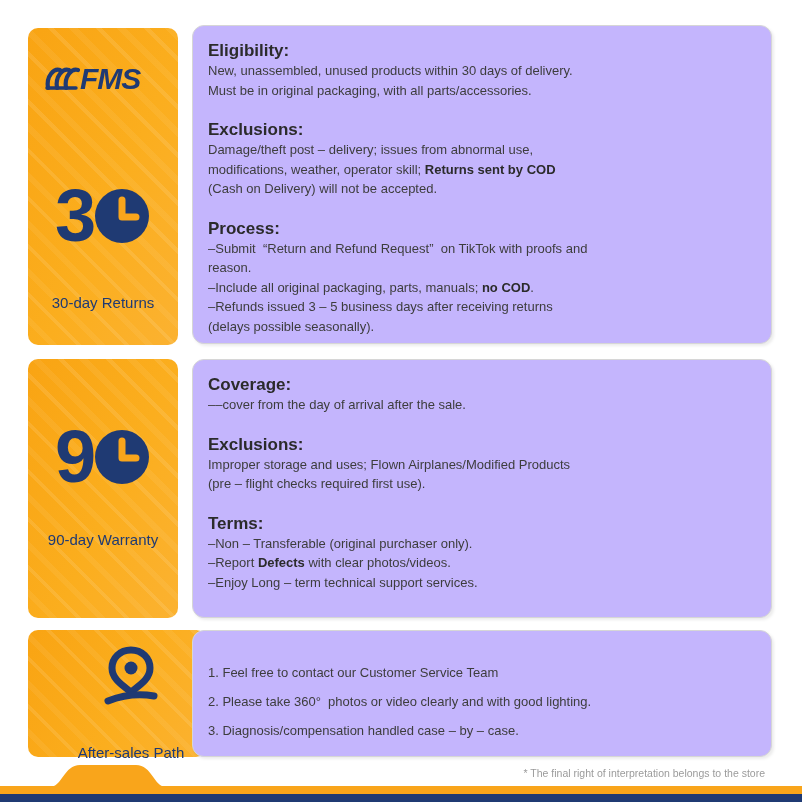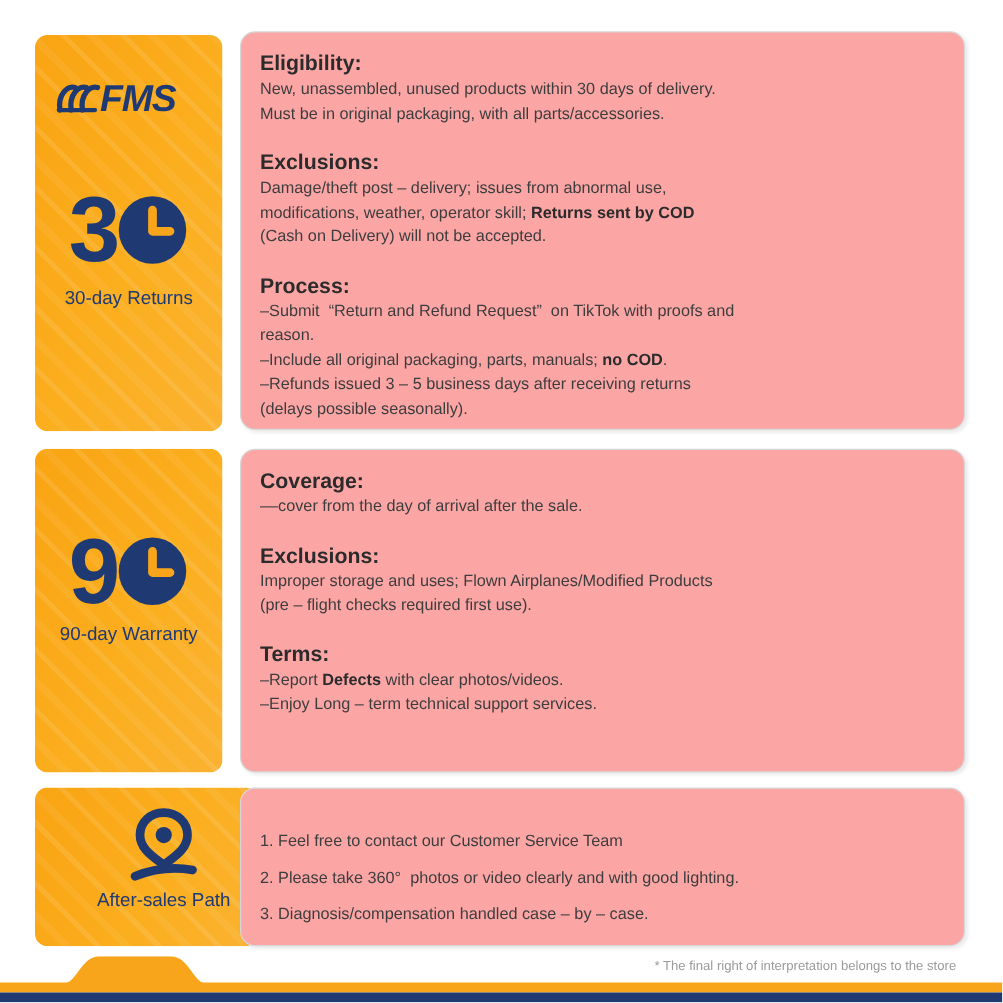--- a/index.html
+++ b/index.html
@@ -5,39 +5,39 @@
   html,body{margin:0;padding:0;background:#fff;}
   .page{position:relative;width:802px;height:802px;background:#ffffff;overflow:hidden;
         font-family:"Liberation Sans","DejaVu Sans",sans-serif;}
 
   
   .card{position:absolute;left:28px;width:150px;border-radius:10px;
         background:
           repeating-linear-gradient(45deg, rgba(255,255,255,0.10) 0 4px, rgba(255,255,255,0) 4px 15px,
                                     rgba(255,255,255,0.06) 15px 21px, rgba(255,255,255,0) 21px 34px),
           linear-gradient(115deg,#f9a413 0%,#fbae1e 55%,#fbb231 100%);
-        display:flex;flex-direction:column;align-items:center;}
+        display:flex;flex-direction:column;align-items:center;gap:32px;}
   .card1{top:28px;height:317px;}
   .card2{top:359px;height:259px;}
   .card3{top:630px;height:127px;padding-left:28px;}
   .card-label{color:#1f3a73;font-weight:normal;font-size:15px;letter-spacing:0;}
   .card1 .card-label{margin-top:16px;}
   .card2 .card-label{margin-top:12px;text-align:center;}
   .card3 .card-label{margin-top:6px;}
   .logo-wrap{margin-top:30px;height:40px;}
   .daynum{display:flex;align-items:center;}
   .card1 .daynum{margin-top:56px;}
   .card2 .daynum{margin-top:68px;}
   .digit{color:#1f3a73;font-size:74px;font-weight:800;line-height:60px;letter-spacing:-7px;
          font-family:"Liberation Sans",sans-serif;}
   .clock{margin-left:4px;}
   .pin-wrap{margin-top:14px;height:62px;}
 
   
-  .panel{position:absolute;left:192px;width:580px;background:#fca5a5;border:1px solid #d6d6d6;
+  .panel{position:absolute;left:192px;width:580px;background:#c4b5fd;border:1px solid #d6d6d6;
          border-radius:12px;box-shadow:2px 2px 3px rgba(0,0,0,0.08);box-sizing:border-box;
          padding:15px 14px 0 15px;color:#3d3d3d;}
   .panel1{top:25px;height:319px;}
   .panel2{top:359px;height:259px;}
   .panel3{top:630px;height:127px;padding-top:27px;}
   .section{margin-bottom:20px;}
   .heading{font-weight:bold;font-size:17px;color:#2b2b2b;line-height:20px;}
   .line{font-size:13px;line-height:19.5px;white-space:pre-wrap;}
   .panel3 .line{line-height:29px;}
   .line .b{font-weight:bold;color:#2b2b2b;}
@@ -123,20 +123,21 @@
         <div class="heading">Coverage:</div>
         <div class="line"><span>––cover from the day of arrival after the sale.</span></div>
       </div>
       <div class="section">
         <div class="heading">Exclusions:</div>
         <div class="line"><span>Improper storage and uses; Flown Airplanes/Modified Products</span></div>
         <div class="line"><span>(pre – flight checks required first use).</span></div>
       </div>
       <div class="section">
         <div class="heading">Terms:</div>
+        <div class="line"><span>–Non – Transferable (original purchaser only).</span></div>
         <div class="line"><span>–Report </span><span class="b">Defects</span><span> with clear photos/videos.</span></div>
         <div class="line"><span>–Enjoy Long – term technical support services.</span></div>
       </div>
     </div>
   <div class="panel panel3">
       <div class="section">
         <div class="line"><span>1. Feel free to contact our Customer Service Team</span></div>
         <div class="line"><span>2. Please take 360°  photos or video clearly and with good lighting.</span></div>
         <div class="line"><span>3. Diagnosis/compensation handled case – by – case.</span></div>
       </div>

